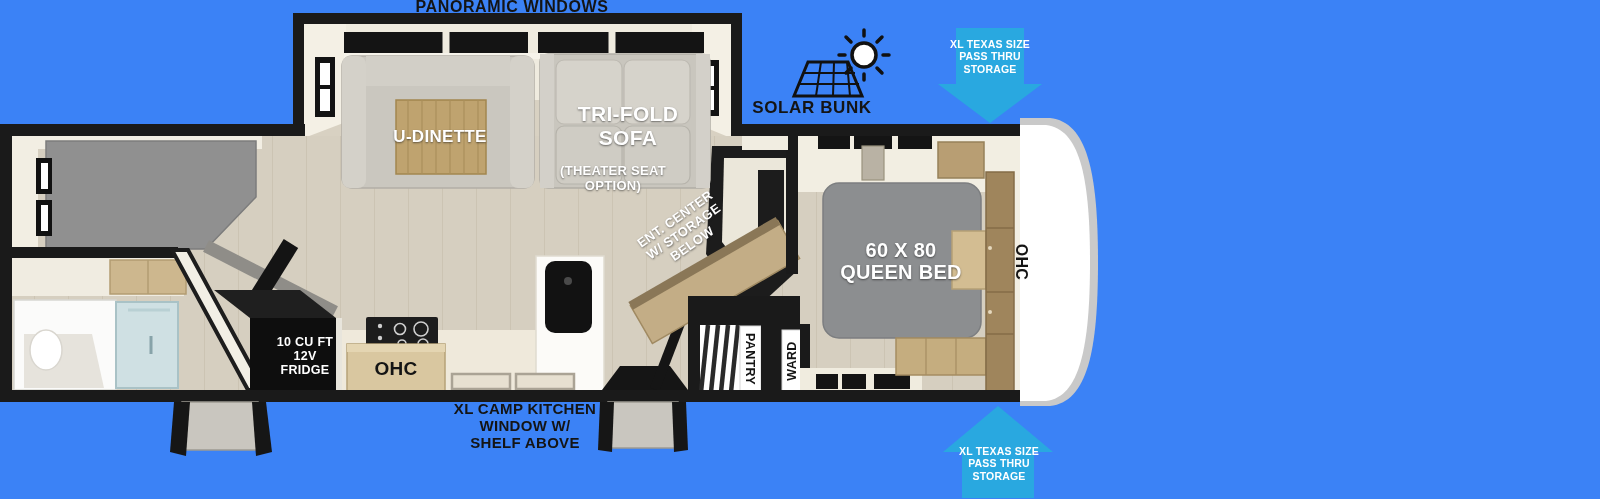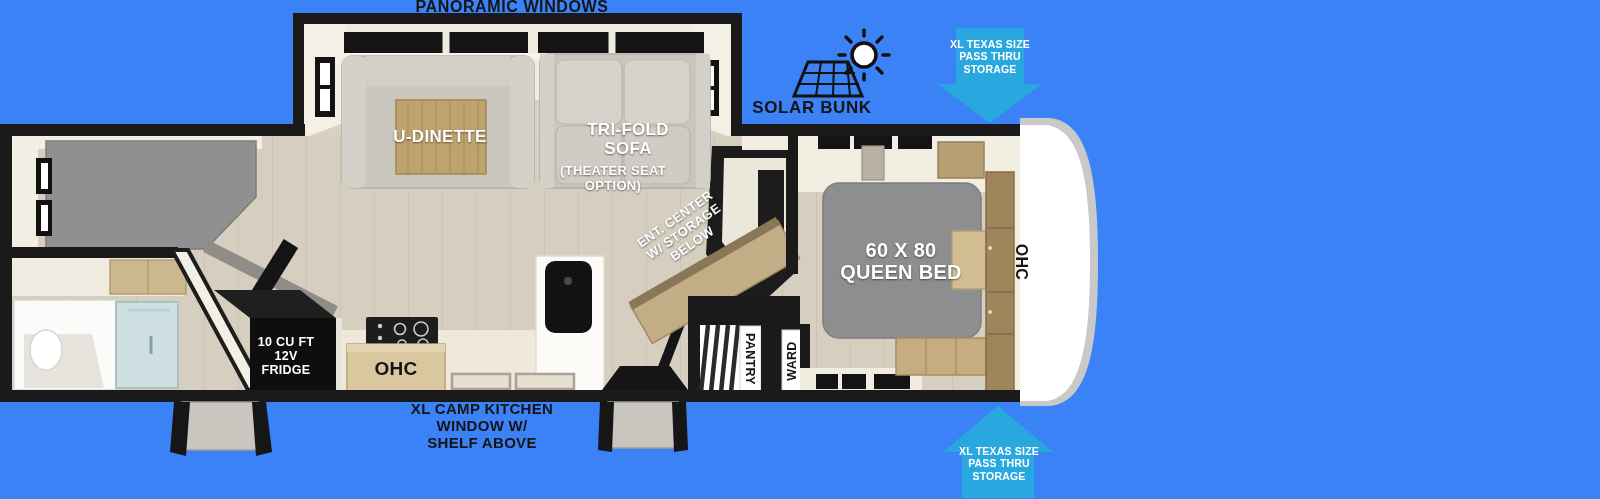--- a/index.html
+++ b/index.html
@@ -272,43 +272,43 @@
 <div class="lbl bluearrow" style="left:990px;top:57px;font-size:10.5px;">XL TEXAS SIZE
 PASS THRU
 STORAGE</div>
 
 <div class="lbl bluearrow" style="left:999px;top:464px;font-size:10.5px;">XL TEXAS SIZE
 PASS THRU
 STORAGE</div>
 
 <div class="lbl white" style="left:440px;top:137px;font-size:17px;">U-DINETTE</div>
 
-<div class="lbl white" style="left:628px;top:139px;font-size:17px;">TRI-FOLD
+<div class="lbl white" style="left:628px;top:126px;font-size:21px;">TRI-FOLD
 SOFA</div>
 
 <div class="lbl white" style="left:613px;top:179px;font-size:13px;">(THEATER SEAT
 OPTION)</div>
 
 
 <div class="lbl white" style="left:901px;top:261px;font-size:20px;">60 X 80
 QUEEN BED</div>
 
 <div class="lbl rot90" style="left:1021px;top:262px;font-size:16px;">OHC</div>
 
 <div class="lbl rotm90" style="left:792px;top:361px;font-size:12.5px;">WARD</div>
 
 <div class="lbl rot90" style="left:750px;top:359px;font-size:12.5px;">PANTRY</div>
 
 <div class="lbl white rotm35" style="left:684px;top:232px;font-size:13px;line-height:1.15;">ENT. CENTER
 W/ STORAGE
 BELOW</div>
 
-<div class="lbl white" style="left:286px;top:357px;font-size:12.5px;line-height:1.1;text-shadow:none;">10 CU FT
+<div class="lbl white" style="left:305px;top:357px;font-size:12.5px;line-height:1.1;text-shadow:none;">10 CU FT
 12V
 FRIDGE</div>
 
 <div class="lbl" style="left:396px;top:369px;font-size:19px;">OHC</div>
 
-<div class="lbl" style="left:482px;top:426px;font-size:15px;">XL CAMP KITCHEN
+<div class="lbl" style="left:525px;top:426px;font-size:15px;">XL CAMP KITCHEN
 WINDOW W/
 SHELF ABOVE</div>
 
 </div>
 
 </body></html>

